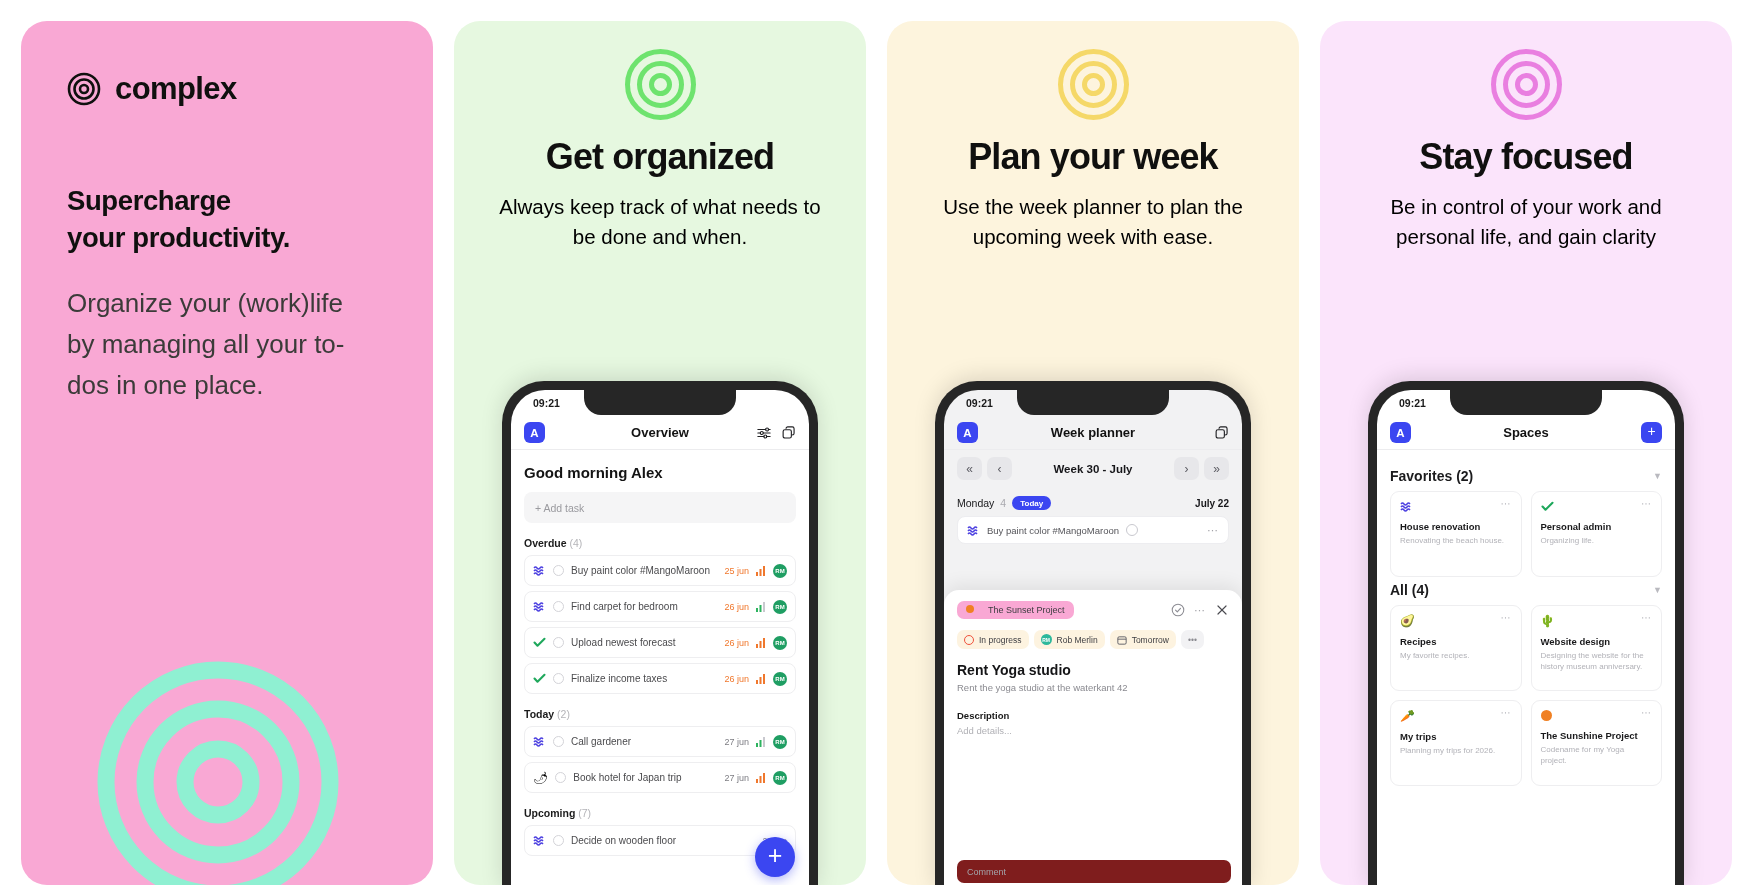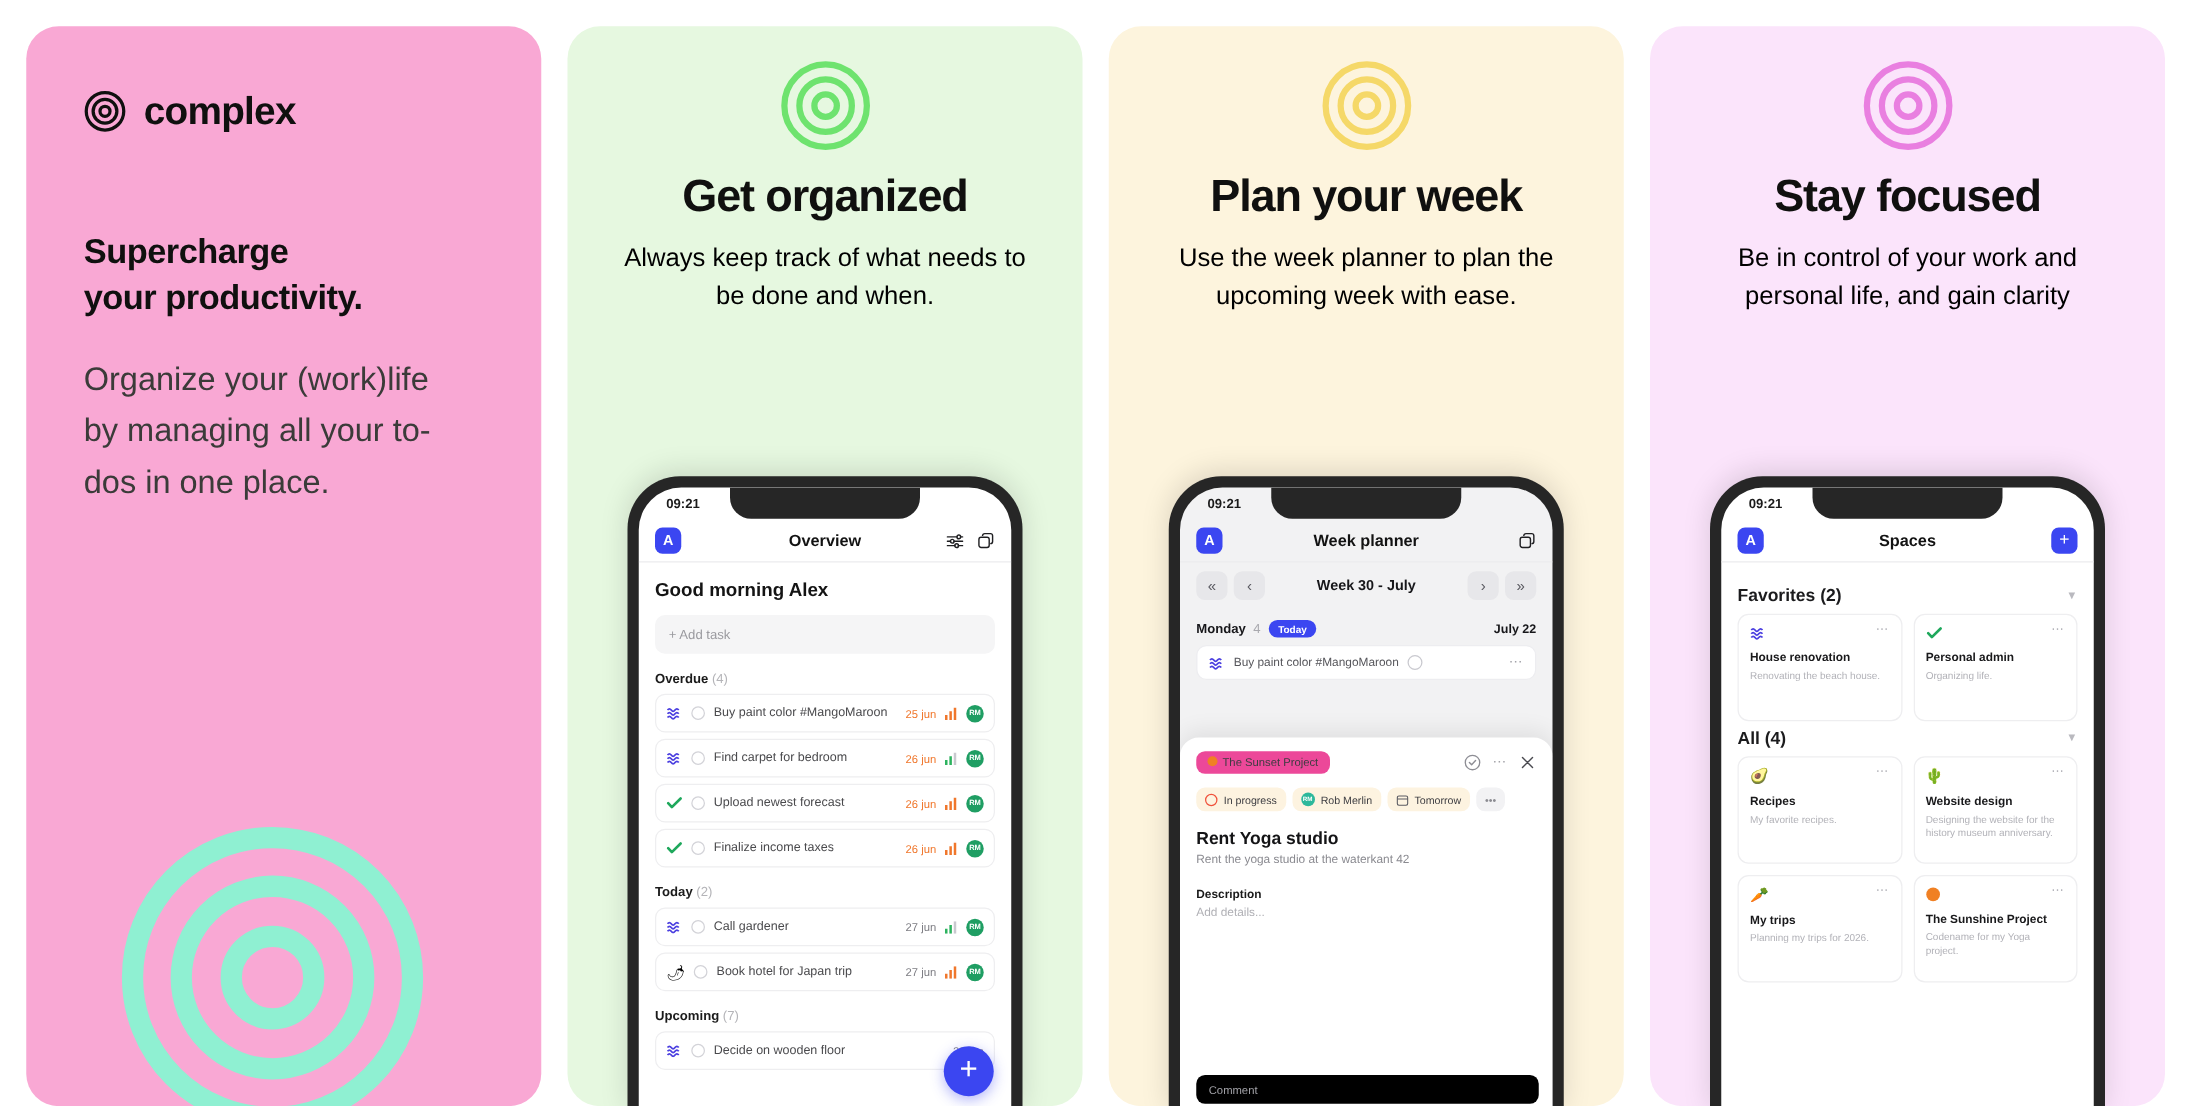--- a/index.html
+++ b/index.html
@@ -125,64 +125,64 @@
 
   
   .wk-bar { display: flex; align-items: center; padding: 7px 13px; gap: 5px; }
   .sqbtn {
     width: 25px; height: 23px; border-radius: 7px; background: #e7e7ea;
     display: flex; align-items: center; justify-content: center;
     font-size: 12px; color: #5b5b62; flex: none;
   }
   .wk-label { flex: 1; text-align: center; font-size: 11.5px; font-weight: 700; color: #17171a; }
   .day-row { display: flex; align-items: center; gap: 6px; padding: 9px 13px 6px; }
-  .day-name { font-size: 10.5px; font-weight: 700; color: #17171a; }
+  .day-name { font-size: 10.5px; font-weight: 400; color: #17171a; }
   .day-num { font-size: 10.5px; color: #a9a9ae; }
   .badge-today {
     background: #3b46f1; color: #fff; font-size: 8px; font-weight: 600;
     border-radius: 9px; padding: 2.5px 8px;
   }
   .day-date { margin-left: auto; font-size: 10px; font-weight: 700; color: #17171a; }
   .wp-row {
     margin: 0 13px; height: 28px; background: #fff; border-radius: 8px;
     display: flex; align-items: center; gap: 7px; padding: 0 9px;
     border: 1px solid #ededf0;
   }
   .wp-row .ttext { font-size: 9.5px; color: #56565b; }
   .dots { margin-left: auto; color: #a2a2a8; font-size: 11px; letter-spacing: 1px; line-height: 8px; flex: none; }
   .chk-circ { width: 12px; height: 12px; border-radius: 50%; border: 1.3px solid #c9c9cf; flex: none; }
   .sheet {
     position: absolute; left: 0; right: 0; bottom: 0; top: 200px;
     background: #fff; border-radius: 15px 15px 0 0; padding: 11px 13px 0;
     box-shadow: 0 -5px 18px rgba(0,0,0,0.08);
   }
   .proj-chip {
-    display: inline-flex; gap: 4px;
-    background: #ec4899; border-radius: 7px; padding: 4px 9px; font-size: 9px; color: #3c3c40;
+    display: inline-flex; gap: 14px;
+    background: #f9a8d4; border-radius: 7px; padding: 4px 9px; font-size: 9px; color: #3c3c40;
   }
   .dot-o { width: 8px; height: 8px; border-radius: 50%; background: #f08023; flex: none; }
   .sheet-top { display: flex; align-items: center; }
   .sheet-acts { margin-left: auto; display: flex; align-items: center; gap: 9px; }
   .chips { display: flex; gap: 5px; margin-top: 11px; }
   .chip {
     display: inline-flex; align-items: center; gap: 5px; background: #fdf3e0;
     border-radius: 7px; padding: 4px 7px; font-size: 8.5px; color: #3d3d41; white-space: nowrap;
   }
   .chip.grey { background: #f2f2f4; color: #8b8b91; }
   .ring-o { width: 10px; height: 10px; border-radius: 50%; border: 1.6px solid #f0523c; flex: none; }
   .rm-t { width: 11px; height: 11px; border-radius: 50%; background: #2db89b; color:#fff;
           font-size: 5px; font-weight:700; display:flex; align-items:center; justify-content:center; flex:none;}
   .cal-ic { width: 10px; height: 10px; flex: none; }
   .sheet-title { margin-top: 13px; font-size: 14px; font-weight: 700; color: #141416; }
   .sheet-desc { margin-top: 4px; font-size: 9.5px; color: #8a8a90; }
   .lbl { margin-top: 17px; font-size: 9.5px; font-weight: 700; color: #191919; }
   .ph { margin-top: 4px; font-size: 9.5px; color: #b0b0b5; }
   .comment {
     position: absolute; left: 13px; right: 11px; bottom: 8px; height: 23px;
-    background: #000000; border-radius: 7px; display: flex; align-items: center;
+    background: #7f1d1d; border-radius: 7px; display: flex; align-items: center;
     padding: 0 10px; font-size: 9px; color: #a3a3a9;
   }
 
   
   .sp-body { padding: 13px 13px 0; }
   .sp-sec { display: flex; align-items: center; margin: 5px 0 7px; }
   .sp-sec-t { font-size: 14px; font-weight: 600; color: #1b1b1d; }
   .chev { margin-left: auto; color: #b9b9bf; font-size: 9px; }
   .grid { display: grid; grid-template-columns: 1fr 1fr; gap: 9px; }
   .card {

